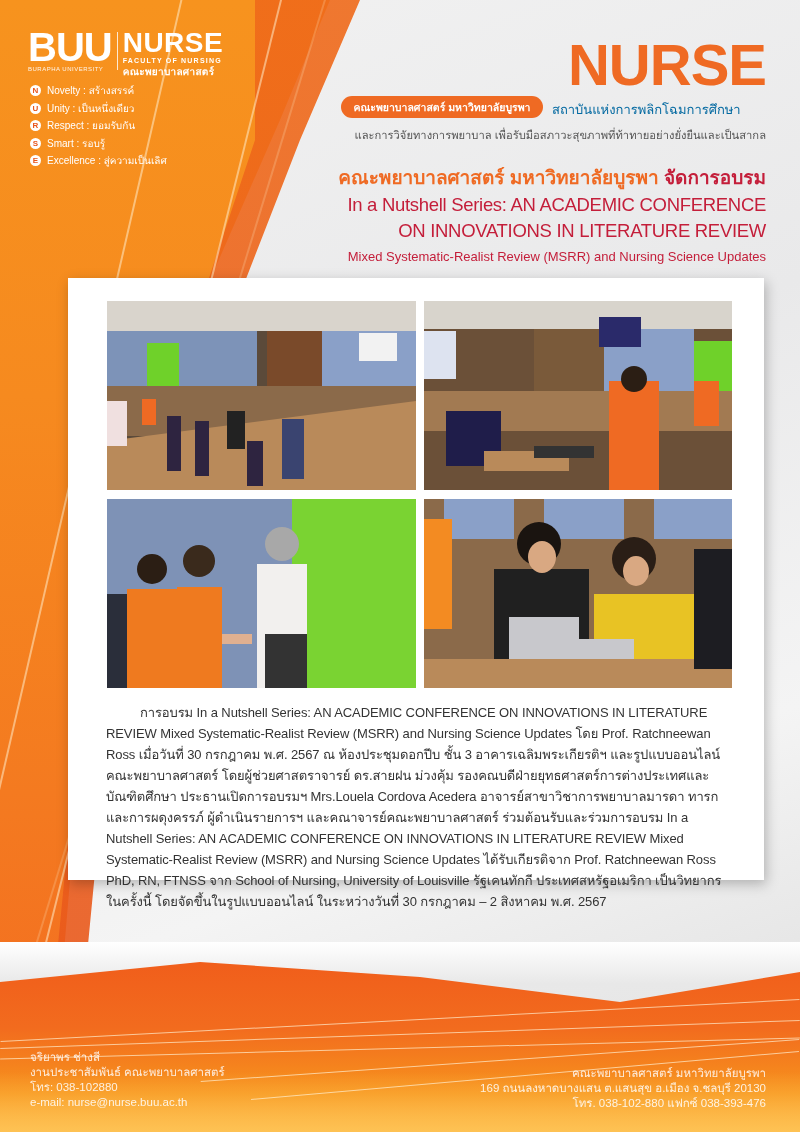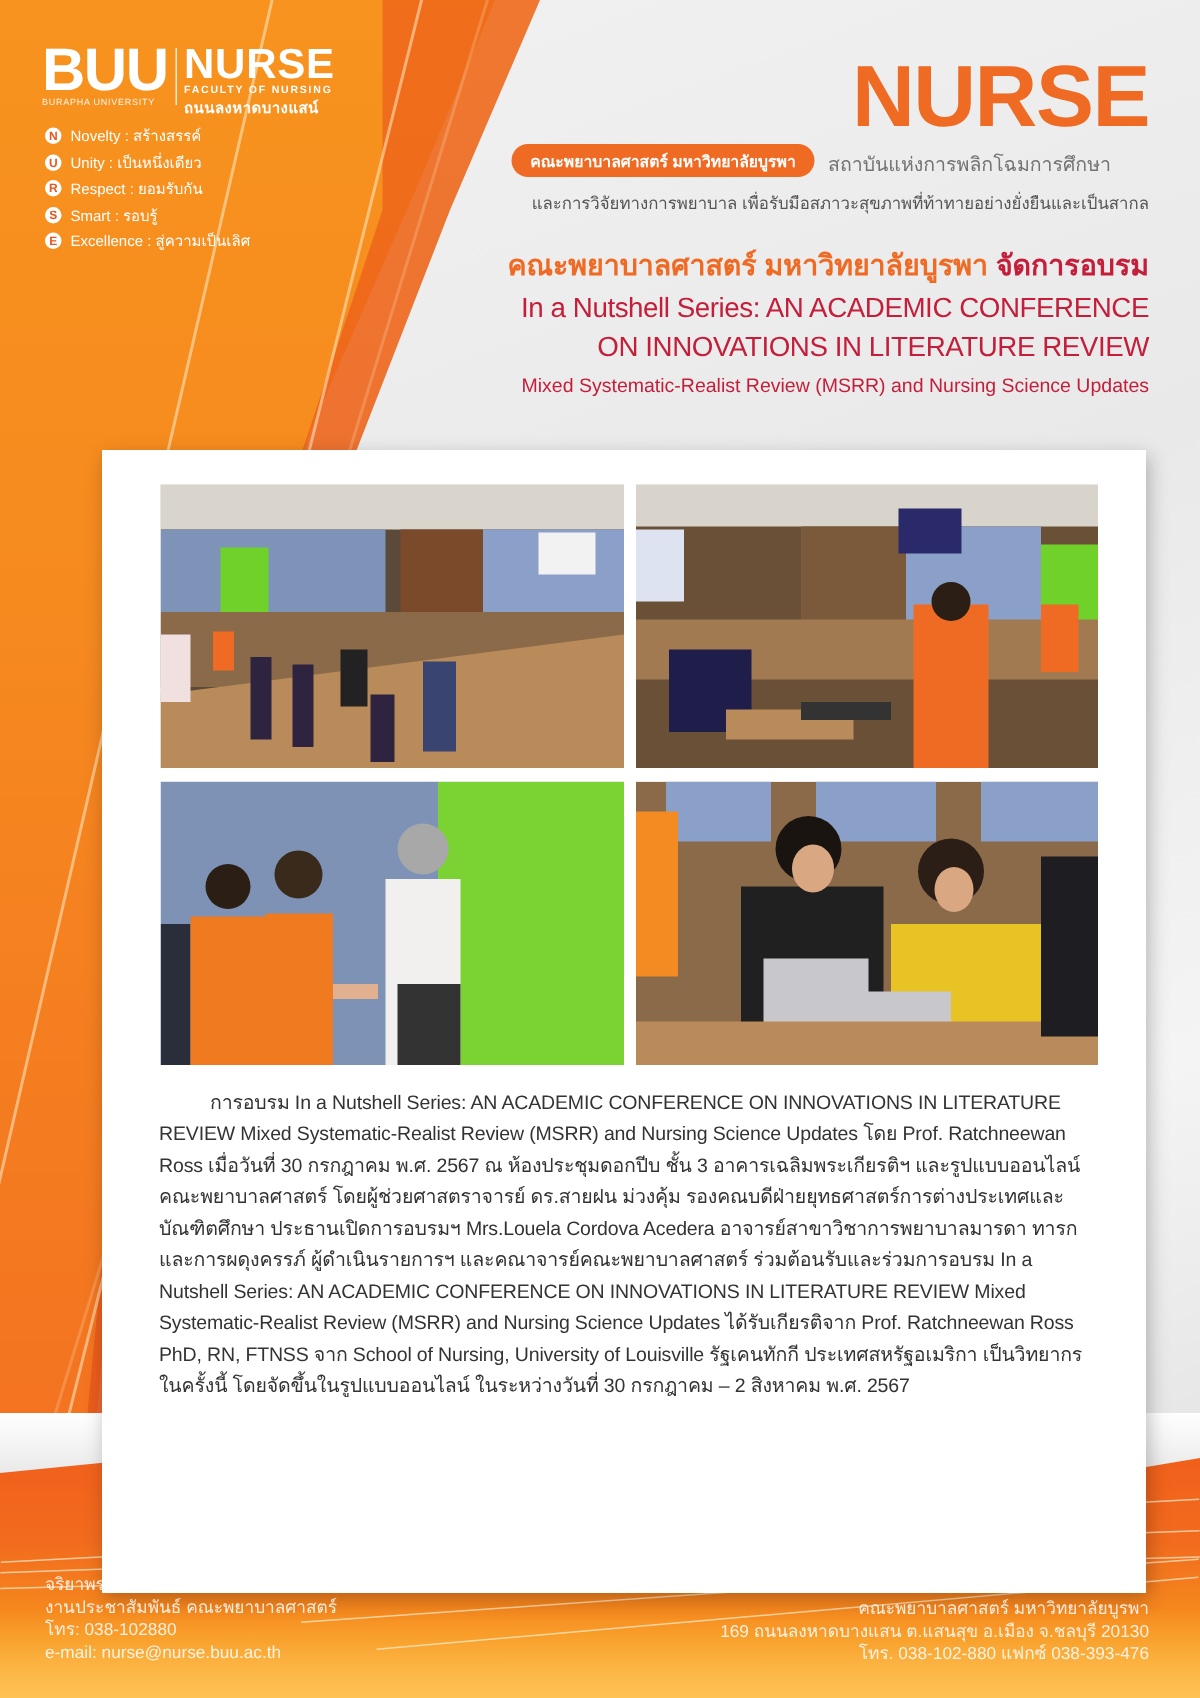--- a/index.html
+++ b/index.html
@@ -64,34 +64,34 @@
 
   
   .masthead { position: absolute; right: 34px; top: 36px; display: flex; align-items: baseline; }
   .mast-nurse { color: #ef6a23; font-weight: 700; font-size: 58px; letter-spacing: -1px; line-height: 58px; }
   .mast-news { color: #58585a; font-weight: 700; font-size: 58px; letter-spacing: -1px; line-height: 58px; margin-left: 14px; }
   .mast-pill {
     position: absolute; left: 341px; top: 96px; width: 202px; height: 22px; border-radius: 11px;
     background: #ef6a23; color: #fff; font-size: 10.5px; font-weight: 700;
     display: flex; align-items: center; justify-content: center;
   }
-  .mast-tag1 { position: absolute; left: 552px; top: 99px; color: #737373; font-size: 13px; }
+  .mast-tag1 { position: absolute; left: 552px; top: 99px; color: #0369a1; font-size: 13px; }
   .mast-tag2 { position: absolute; right: 34px; top: 126px; color: #555; font-size: 11.2px; }
 
   
   .headline { position: absolute; right: 34px; top: 164px; text-align: right; }
   .hl-th { font-size: 19px; font-weight: 700; line-height: 28px; }
   .hl-th .orange { color: #ef6a23; }
   .hl-th .red { color: #c41e3a; }
   .hl-en { color: #c41e3a; font-size: 18.5px; font-weight: 400; line-height: 26px; letter-spacing: -.3px; }
   .hl-sub { color: #c41e3a; font-size: 13px; line-height: 26px; }
 
   
   .card {
-    position: absolute; left: 68px; top: 300px; width: 696px; height: 762px;
+    position: absolute; left: 68px; top: 278px; width: 696px; height: 602px;
     background: #fff; box-shadow: 2px 4px 12px rgba(0,0,0,.25);
   }
   .photo { position: absolute; overflow: hidden; }
   .p1 { left: 39px; top: 23px; width: 309px; height: 189px; }
   .p2 { left: 356px; top: 23px; width: 308px; height: 189px; }
   .p3 { left: 39px; top: 221px; width: 309px; height: 189px; }
   .p4 { left: 356px; top: 221px; width: 308px; height: 189px; }
 
   .body-text {
     position: absolute; left: 38px; top: 424px; width: 630px;
@@ -123,21 +123,21 @@
 
 <div class="logo">
   <div class="logo-buu">
     <span class="logo-buu-mark">BUU</span>
     <span class="logo-buu-sub">BURAPHA UNIVERSITY</span>
   </div>
   <div class="logo-divider"></div>
   <div class="logo-nurse">
     <span class="logo-nurse-mark">NURSE</span>
     <span class="logo-nurse-en">FACULTY OF NURSING</span>
-    <span class="logo-nurse-th">ถนนลงหาดบางแสน์</span>
+    <span class="logo-nurse-th">คณะพยาบาลศาสตร์</span>
   </div>
 </div>
 
 <div class="values">
   <div class="value-row">
     <span class="value-badge">N</span>
     <span class="value-text">Novelty : สร้างสรรค์</span>
   </div>
   <div class="value-row">
     <span class="value-badge">U</span>

